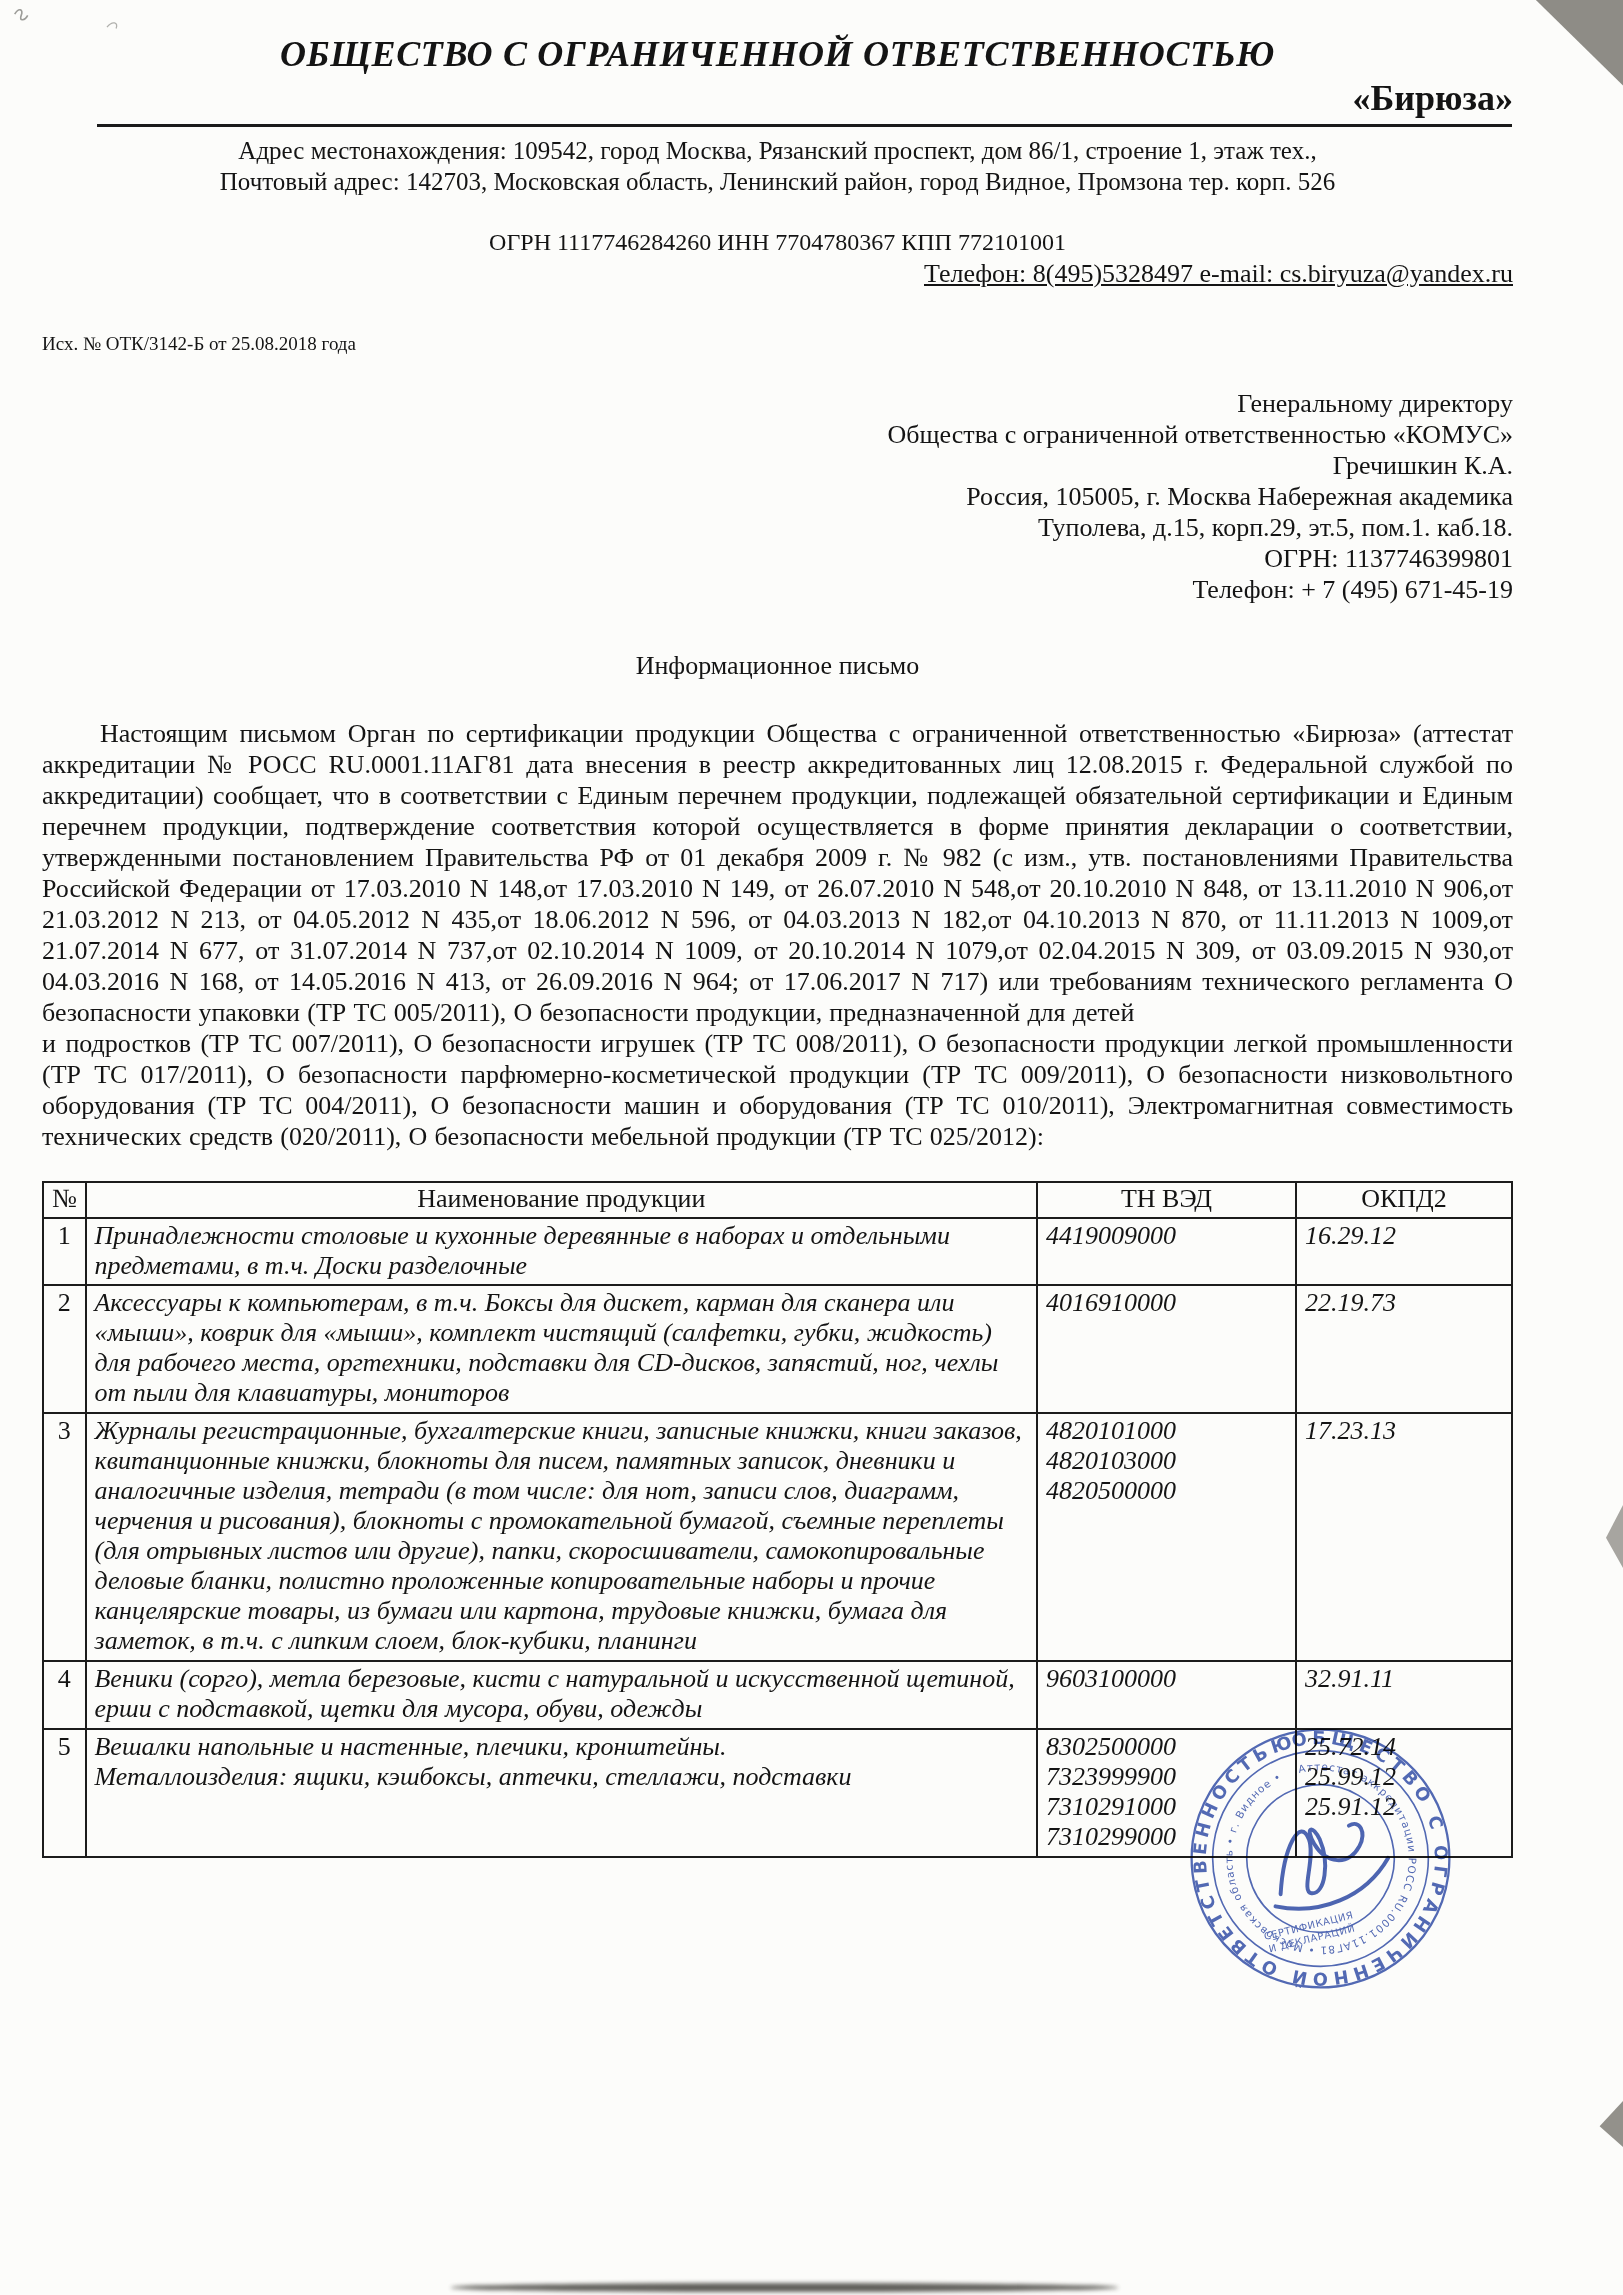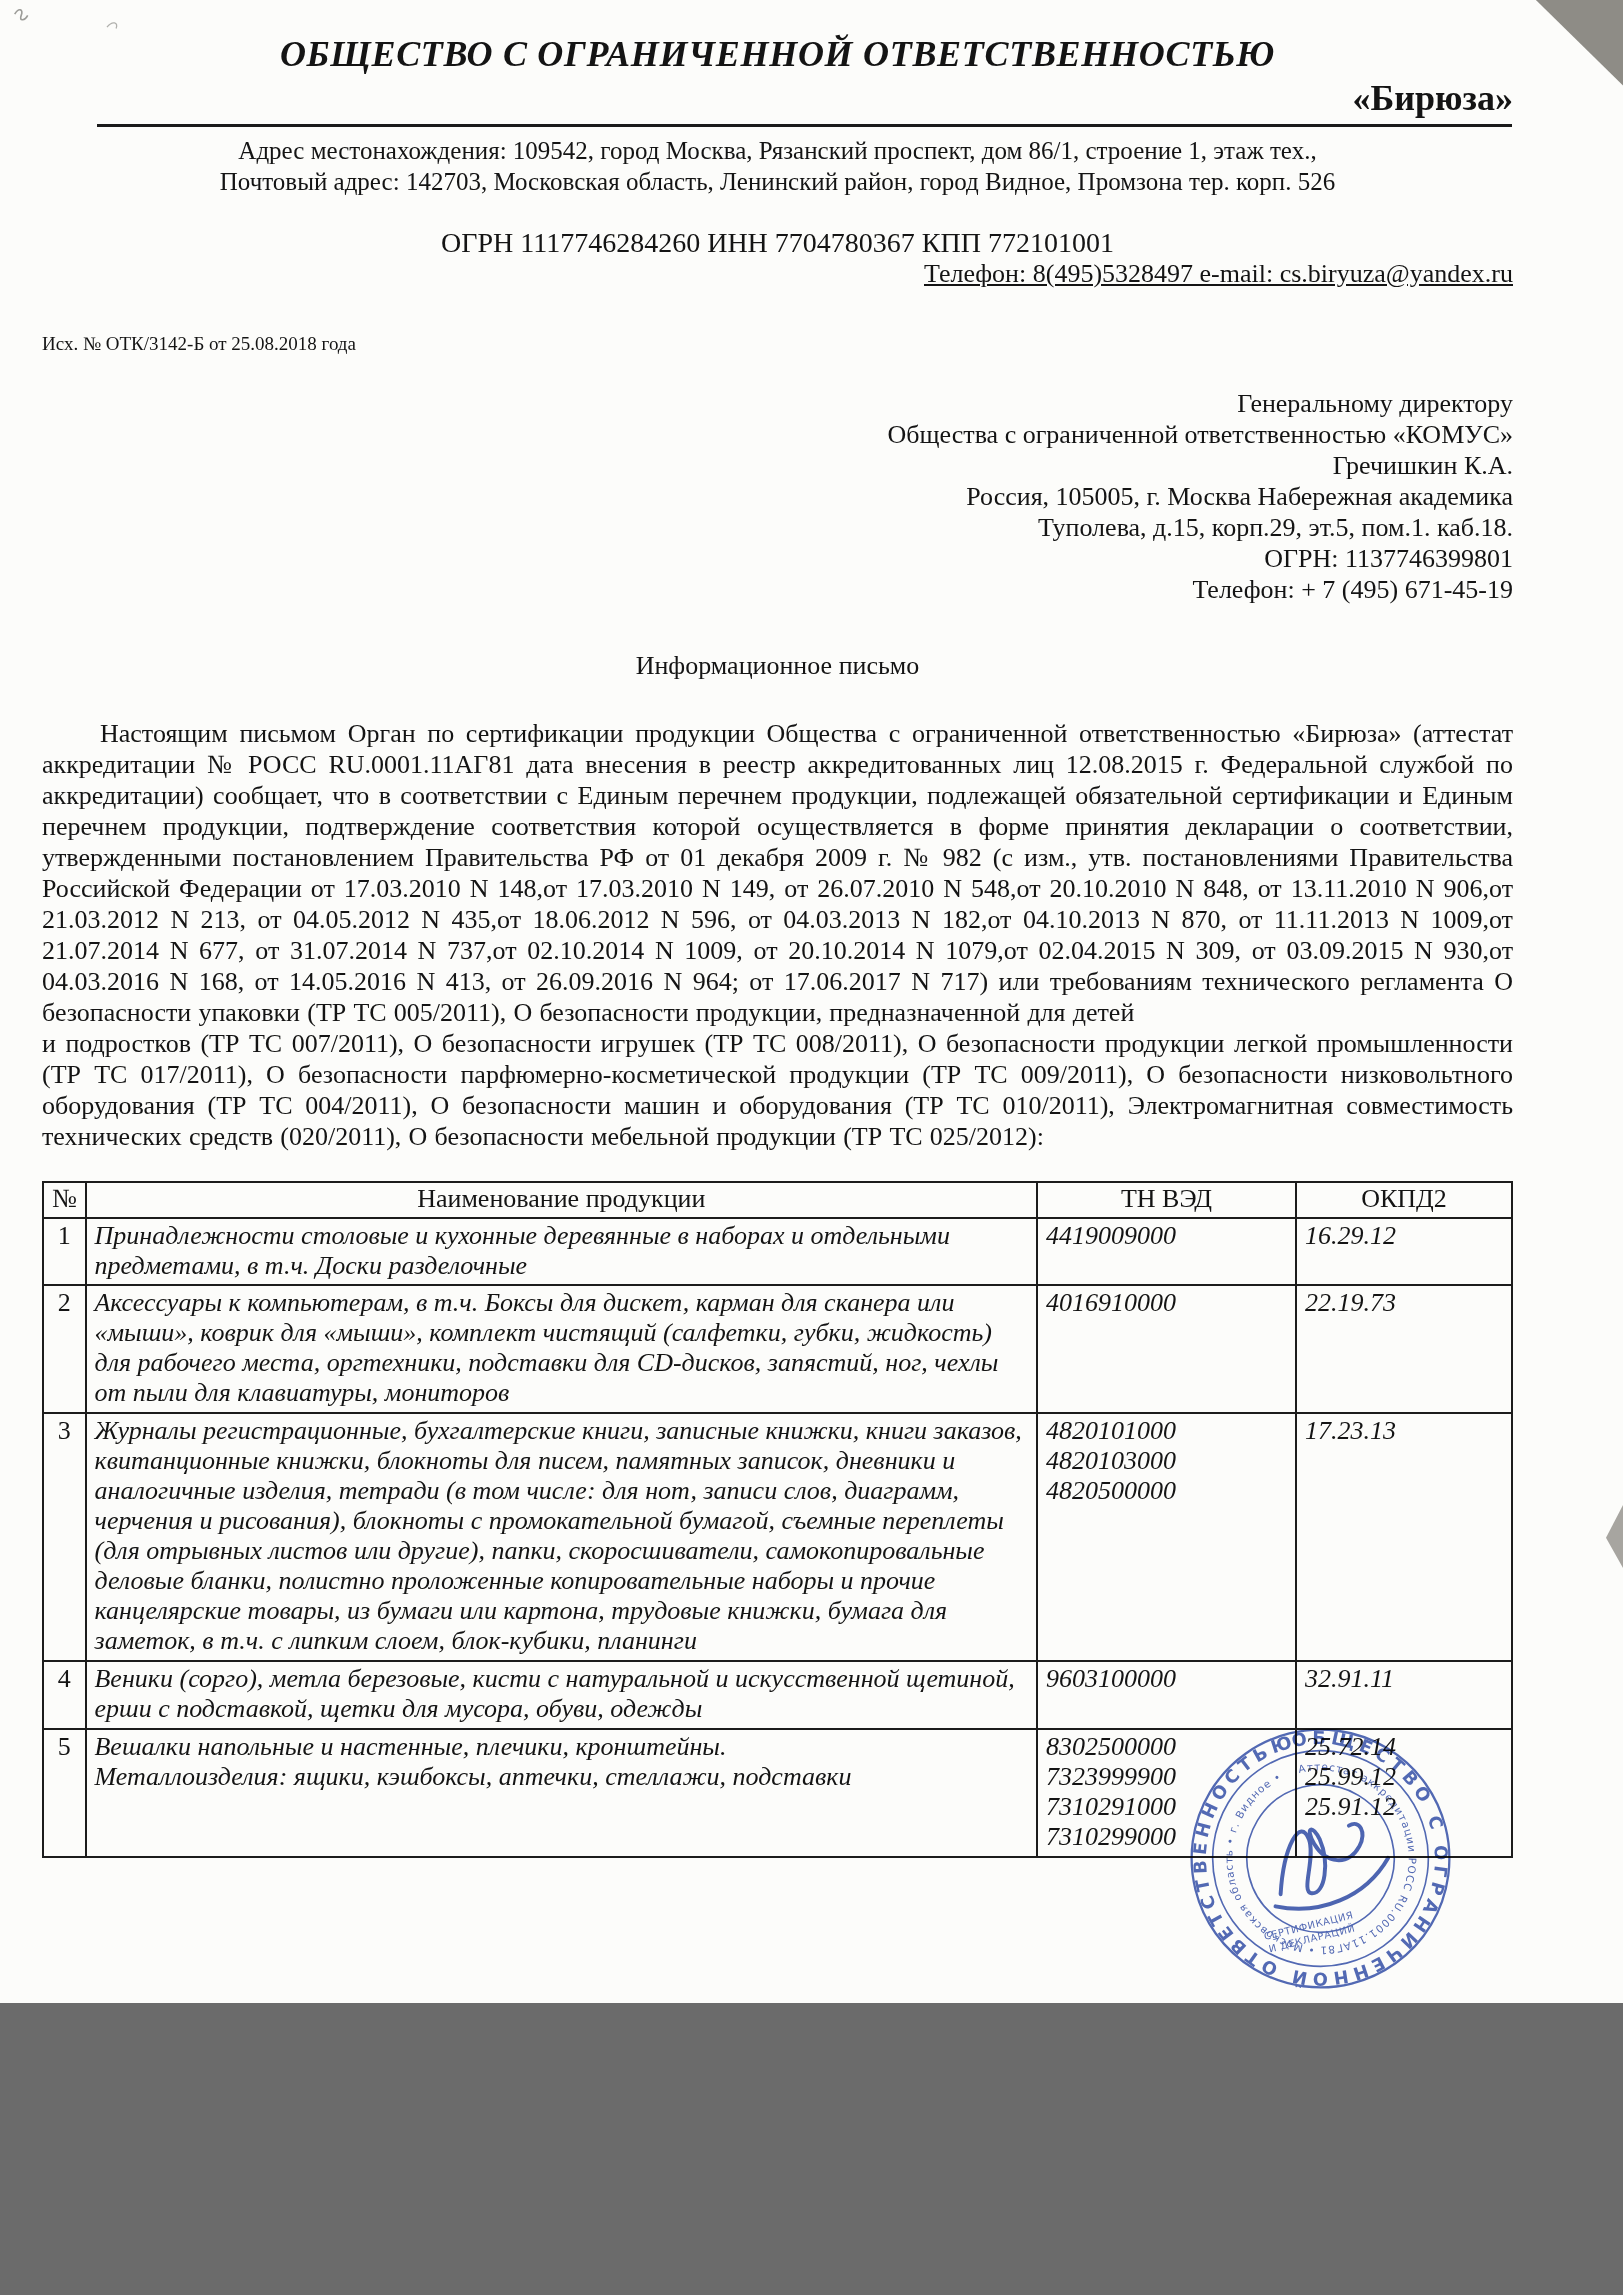--- a/index.html
+++ b/index.html
@@ -1,39 +1,39 @@
 <!DOCTYPE html>
 <html style="font-size:10.5px"><head>
 <meta charset="utf-8">
 <style>
   * { margin:0; padding:0; box-sizing:border-box; }
   html,body { background:#6b6b6b; }
   .page {
     position:relative;
-    width:1623px; height:2003px;
+    width:1623px; height:2295px;
     margin:0 auto;
     background:#fcfcfa;
     font-family:"Liberation Serif","DejaVu Serif",serif;
     color:#141414;
     overflow:hidden;
   }
   .content { position:absolute; inset:0; padding:34px 110px 0 42px; }
 
   
   .company-type {
     text-align:center; font-weight:bold; font-style:italic;
     font-size:36px; line-height:41px; letter-spacing:0.7px;
   }
   .company-name {
     text-align:right; font-weight:bold; 
     font-size:36px; line-height:41px; margin-top:2.6px;
   }
   .rule { border-bottom:3.9px solid #1a1a1a; margin:5.2px 1.3px 7.9px 55px; }
   .addr-line { text-align:center; font-size:25px; line-height:31px; }
-  .reg-line { text-align:center; font-size:28px; line-height:31px; margin-top:30px; }
+  .reg-line { text-align:center; font-size:24px; line-height:31px; margin-top:30px; }
   .contact-line { text-align:right; font-size:26px; line-height:31px;text-decoration:underline; }
 
   .ref-line { font-size:19px; line-height:31px; margin-top:39px; }
 
   .recipient { margin-top:29px; text-align:right; font-size:26px; line-height:31px; }
 
   .subject { text-align:center; font-size:26px; margin-top:46px; }
 
   .body-par {
     font-size:26px; line-height:31px; text-align:justify; word-spacing:0.7px;

